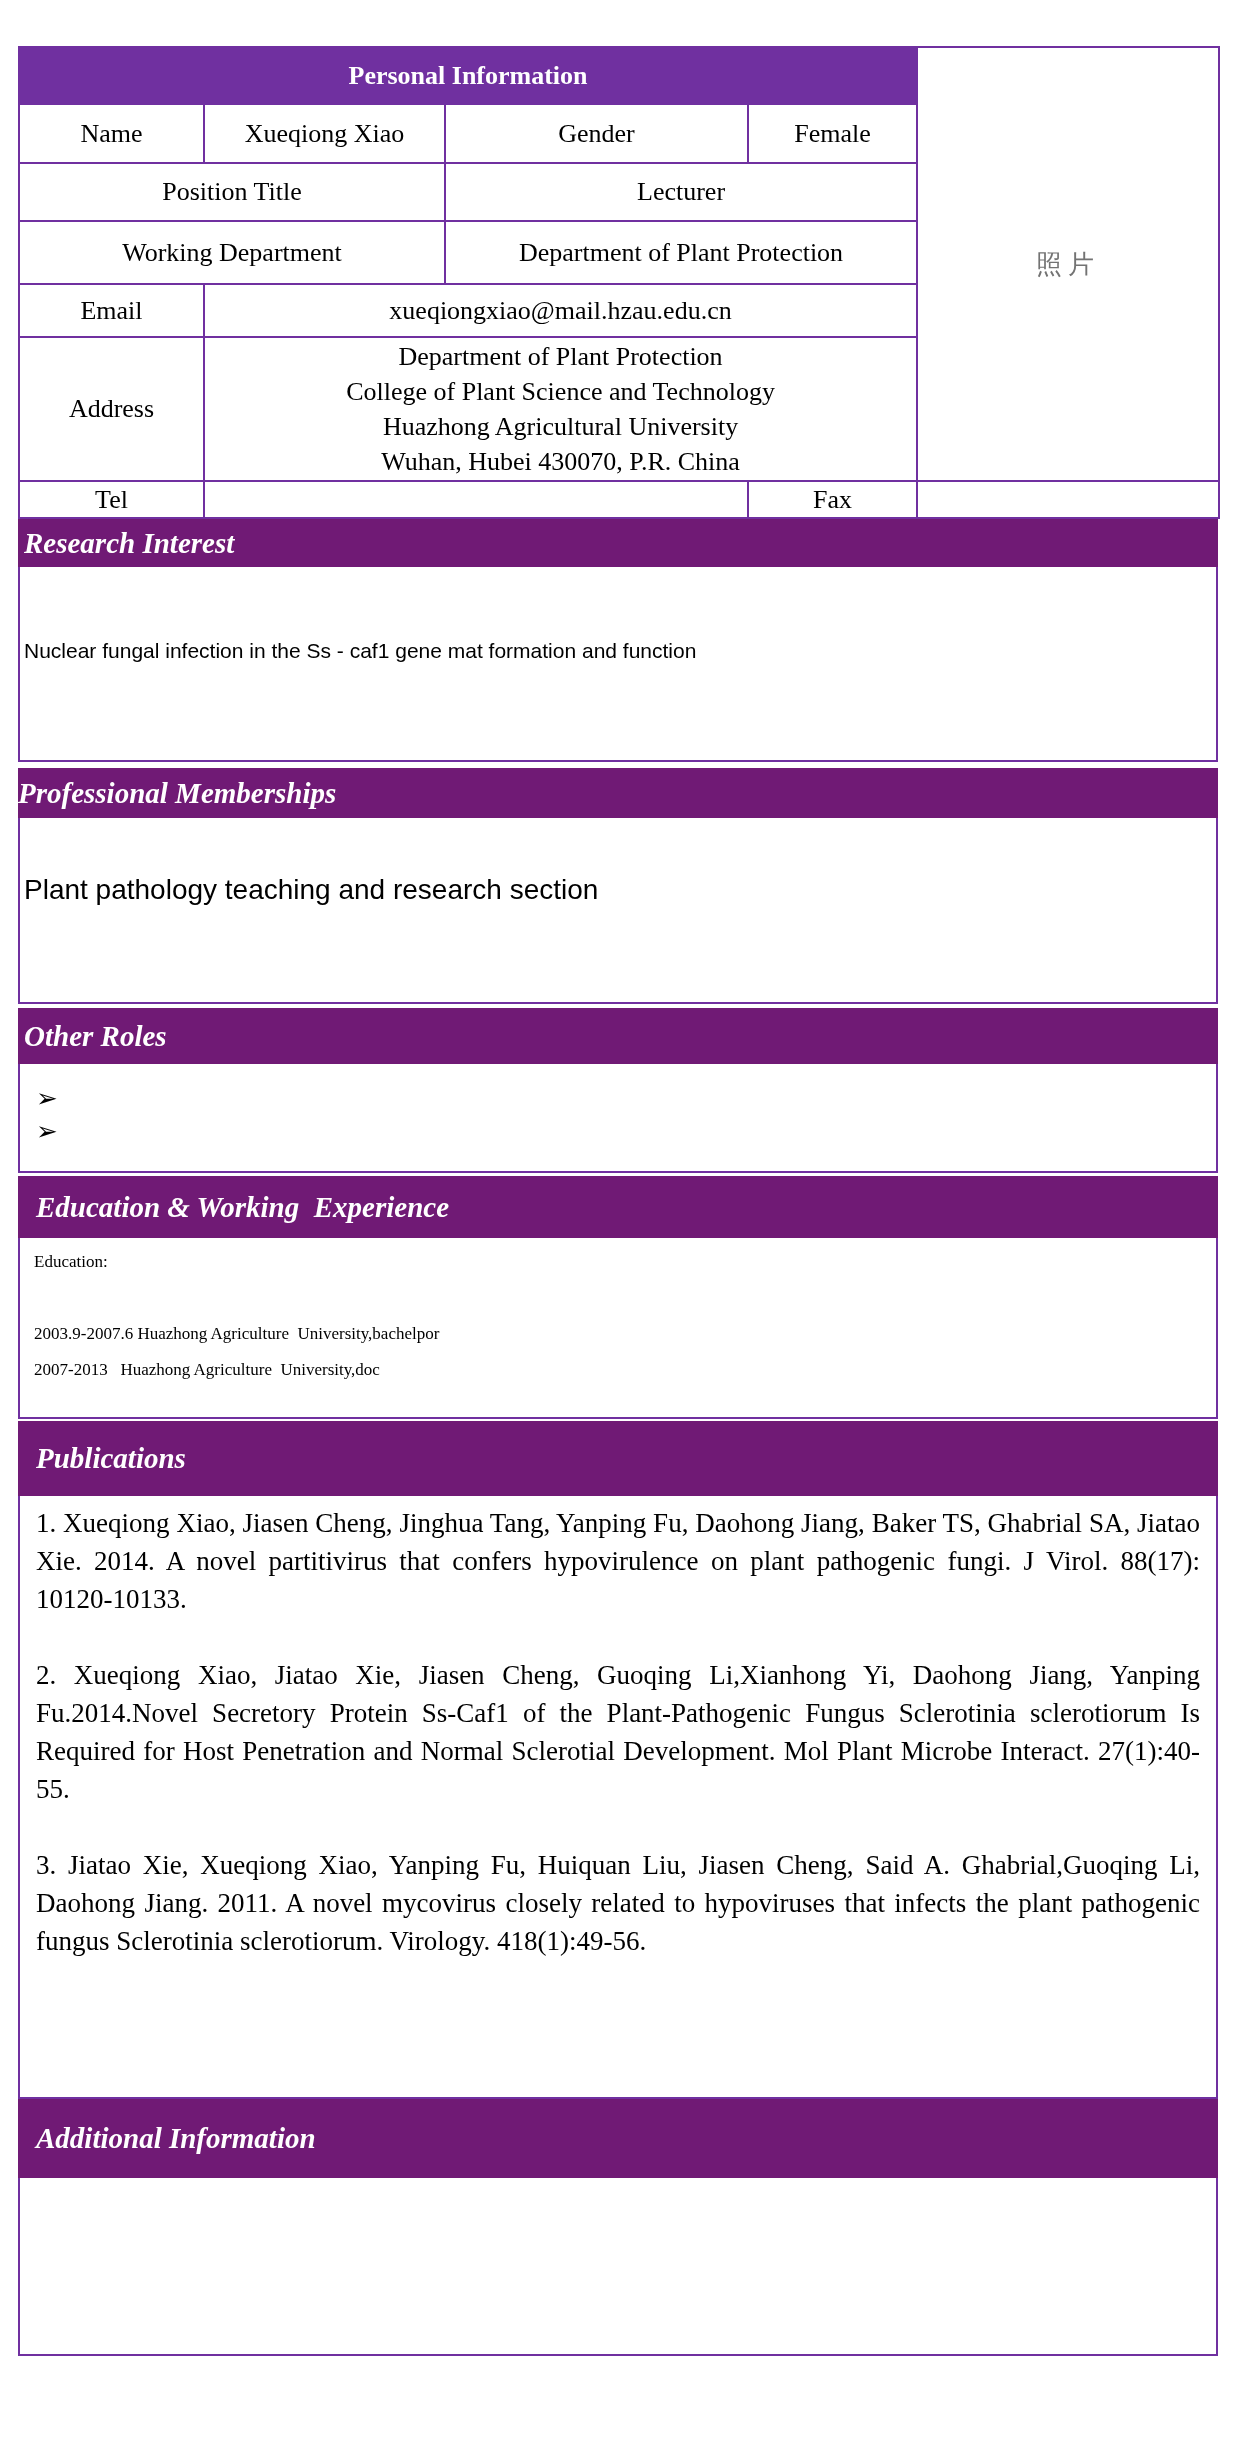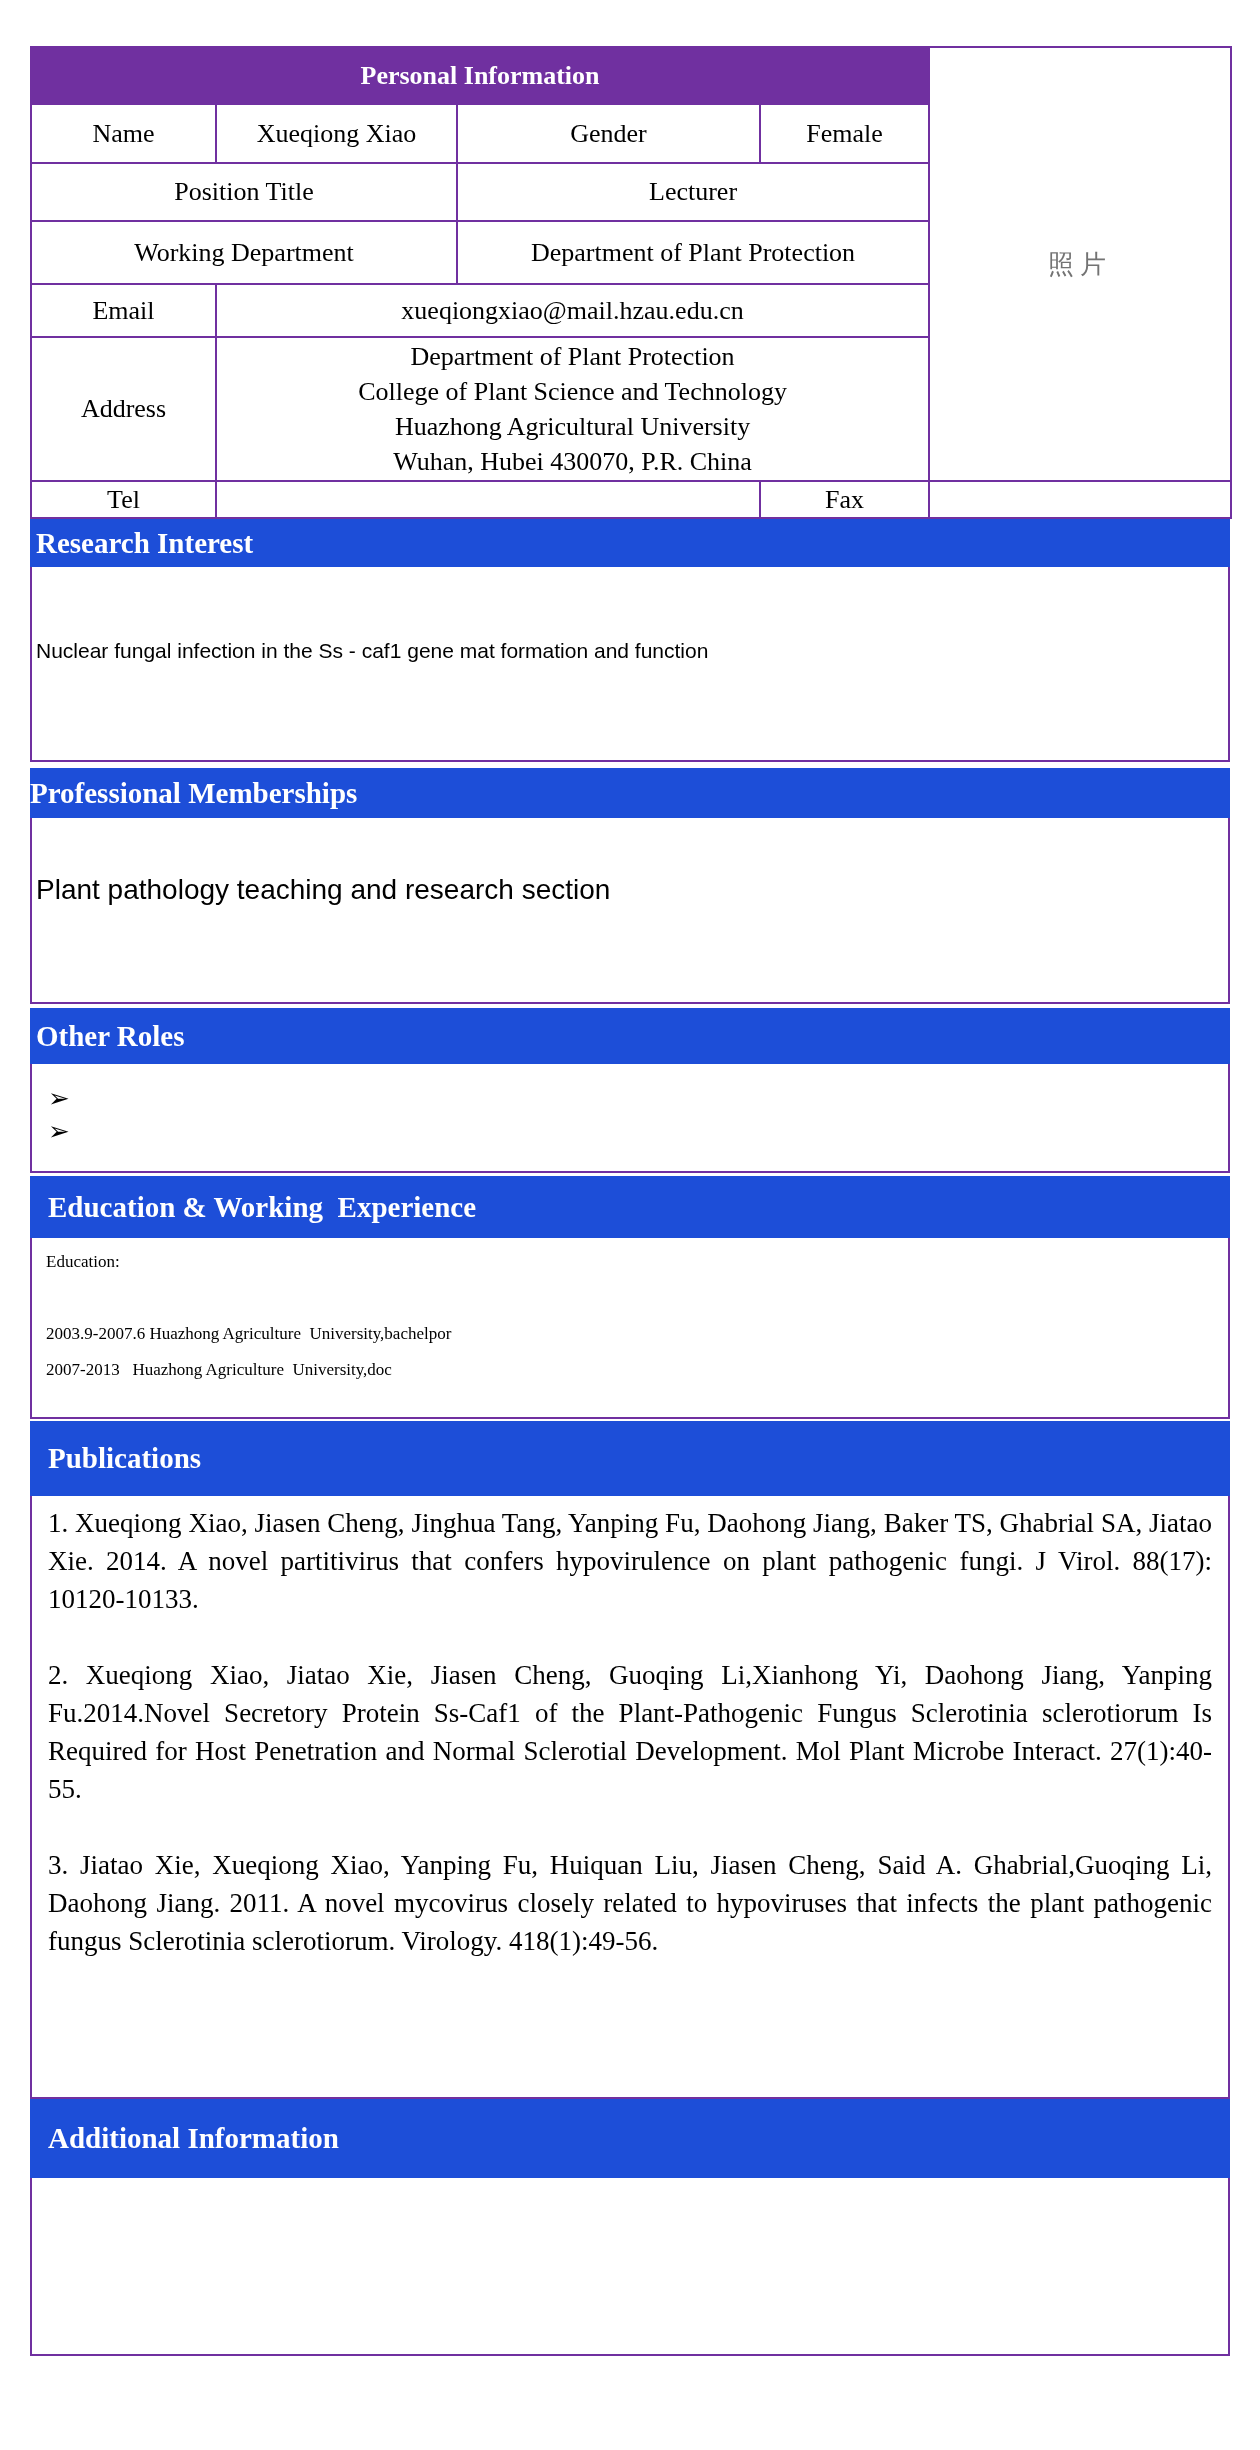--- a/index.html
+++ b/index.html
@@ -1,35 +1,35 @@
 <!DOCTYPE html>
 <html><head>
 <meta charset="utf-8">
 <style>
   html,body{margin:0;padding:0;background:#ffffff;}
   body{width:1260px;height:2450px;position:relative;font-family:"Liberation Serif",serif;color:#000;}
-  .page{position:absolute;left:30px;top:46px;width:1200px;}
+  .page{position:absolute;left:18px;top:46px;width:1200px;}
 
   
   table.pi{border-collapse:collapse;width:1200px;table-layout:fixed;}
   table.pi td{border:2px solid #7030A0;font-size:26px;text-align:center;vertical-align:middle;padding:0;overflow:hidden;}
   td.band-cell{background:#7030A0;color:#fff;text-align:left;padding-left:8px;font-weight:bold;font-size:30px;}
   td.photo-cell{color:#737373;font-size:28px;letter-spacing:6px;}
   td.addr-cell{text-align:left;padding:2px 8px;line-height:35px;}
   tr.r-band{height:57px;}
   tr.r-name{height:59px;}
   tr.r-pos{height:58px;}
   tr.r-work{height:63px;}
   tr.r-email{height:53px;}
   tr.r-addr{height:144px;}
   tr.r-tel{height:37px;}
 
   
-  .band{background:#1d4ed8;color:#fff;display:flex;align-items:center;font-weight:bold;
-        font-size:29px;font-family:"Liberation Serif",serif;white-space:pre;box-sizing:border-box;}
+  .band{background:#701a75;color:#fff;display:flex;align-items:center;font-weight:bold;
+        font-size:29px;font-family:"Liberation Serif",serif;white-space:pre;box-sizing:border-box;font-style:italic;}
   .band.h48{height:48px;padding-left:6px;}
   .band.h50{height:50px;margin-top:6px;}
   .band.h56{height:56px;margin-top:4px;padding-left:6px;}
   .band.h62{height:62px;margin-top:3px;padding-left:18px;}
   .band.h65{height:75px;margin-top:2px;padding-left:18px;}
   .band.h79{height:79px;margin-top:0;padding-left:18px;}
 
   
   .content{background:#fff;border:2px solid #7030A0;border-top:none;box-sizing:border-box;}
   .content p{margin:0;}

